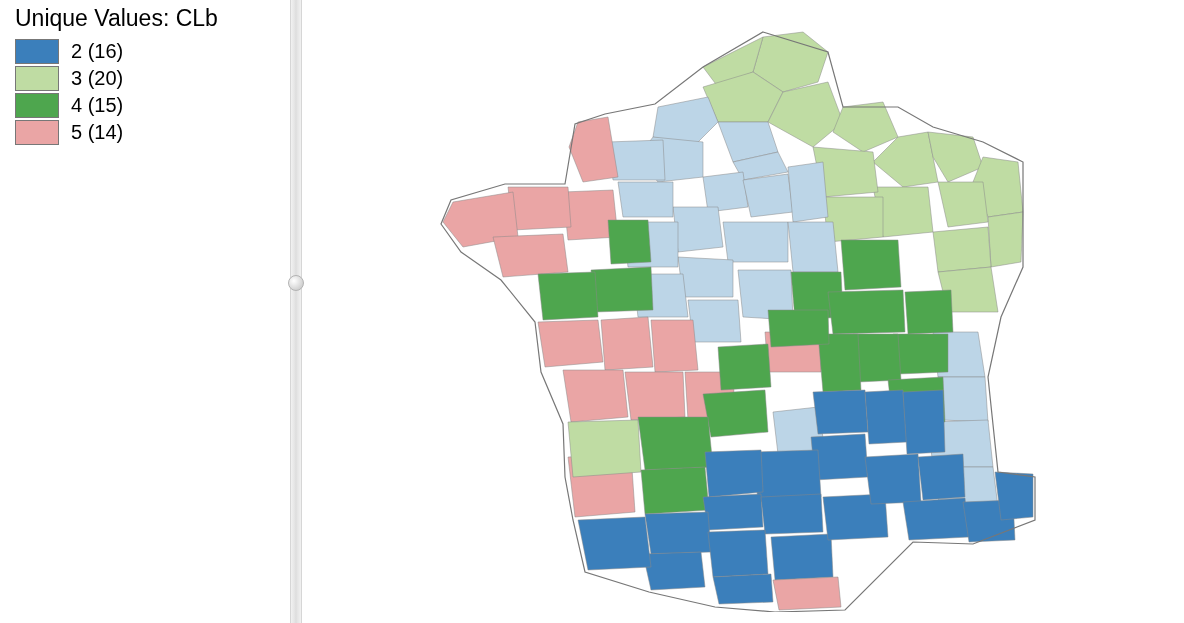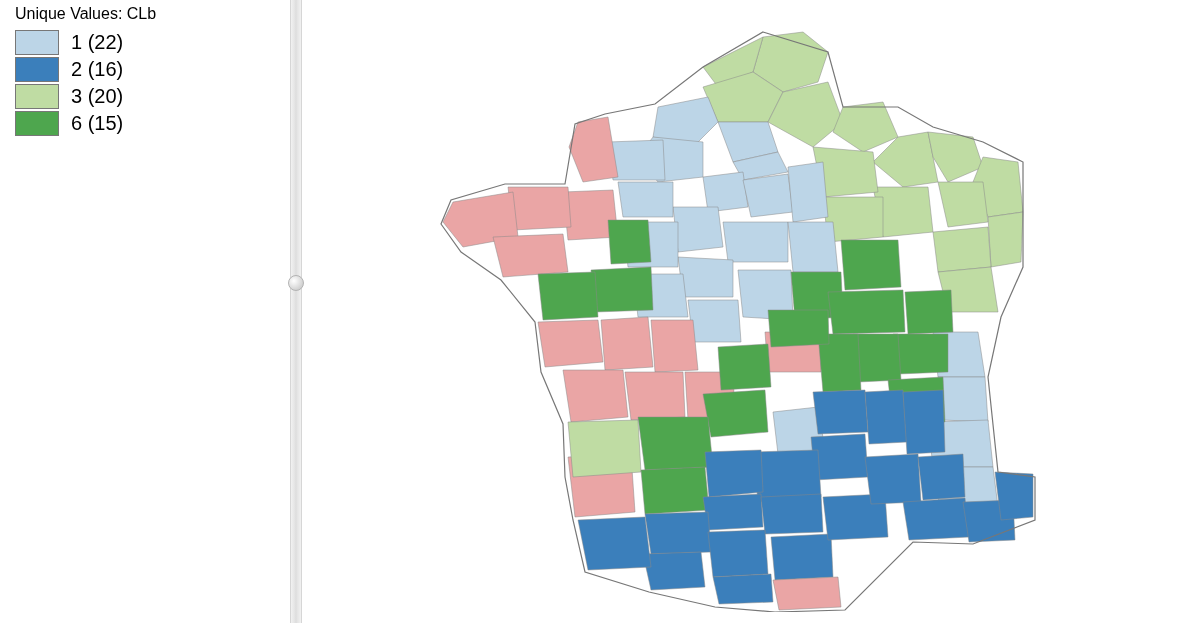--- a/index.html
+++ b/index.html
@@ -17,21 +17,21 @@
     display: flex;
     width: 100%;
     height: 100%;
   }
   .legend-pane {
     width: 290px;
     padding: 5px 10px 10px 15px;
     box-sizing: border-box;
   }
   .legend-title {
-    font-size: 16px;
+    font-size: 23px;
     margin: 0 0 6px 0;
   }
   .legend-items {
     display: flex;
     flex-direction: column;
   }
   .legend-item {
     display: flex;
     align-items: center;
     margin: 1px 0;
@@ -88,34 +88,34 @@
 </style>
 </head>
 <body>
 
 <div class="root">
 
   <div class="legend-pane">
     <div class="legend-title">Unique Values: CLb</div>
     <div class="legend-items">
       <div class="legend-item">
-        <span class="swatch" style="background:#bcd5e7"></span>
-        <span class="legend-label">1 (22)</span>
-      </div>
-      <div class="legend-item">
         <span class="swatch" style="background:#3b7fbb"></span>
         <span class="legend-label">2 (16)</span>
       </div>
       <div class="legend-item">
         <span class="swatch" style="background:#bfdca3"></span>
         <span class="legend-label">3 (20)</span>
       </div>
       <div class="legend-item">
         <span class="swatch" style="background:#4ea64e"></span>
-        <span class="legend-label">6 (15)</span>
+        <span class="legend-label">4 (15)</span>
+      </div>
+      <div class="legend-item">
+        <span class="swatch" style="background:#eaa5a5"></span>
+        <span class="legend-label">5 (14)</span>
       </div>
     </div>
   </div>
 
   <div class="divider">
     <div class="handle"></div>
   </div>
 
   <div class="map-pane">
     <svg class="map" viewBox="0 0 740 600">

